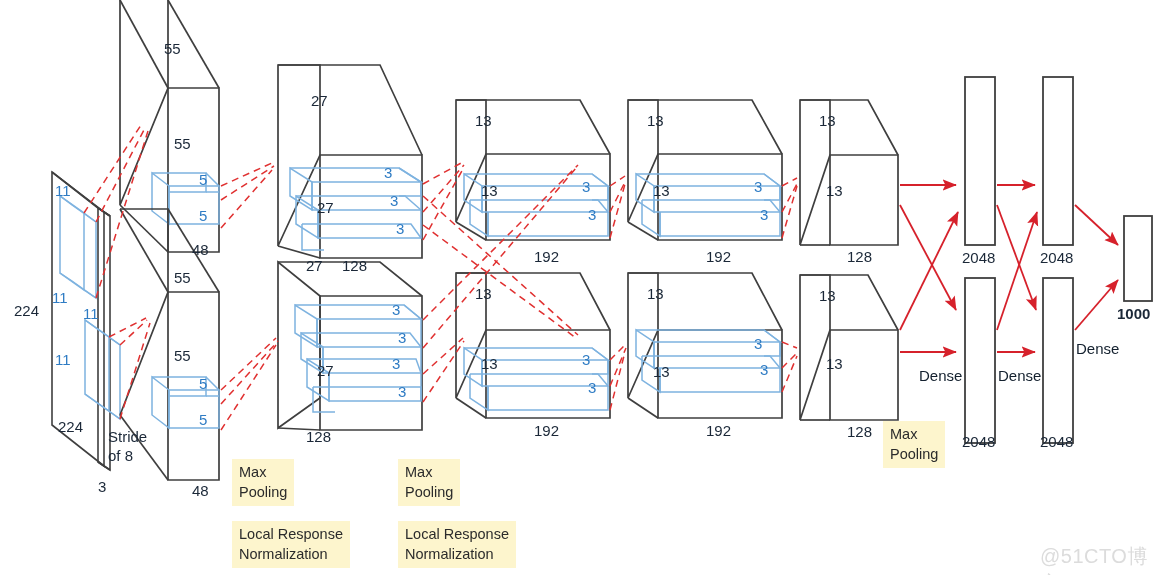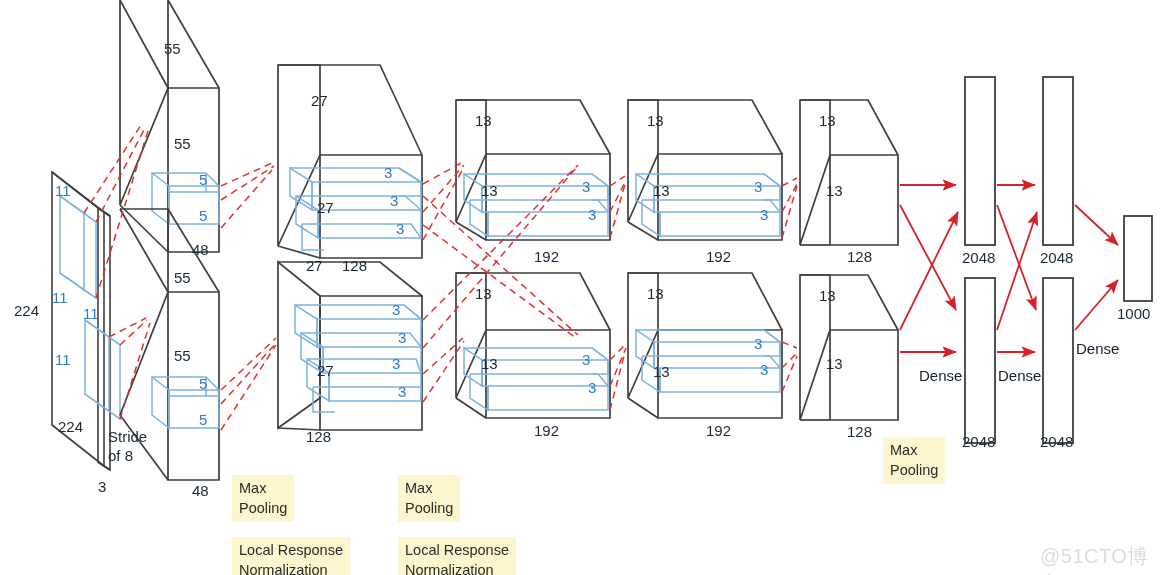--- a/index.html
+++ b/index.html
@@ -34,21 +34,20 @@
   .lbl-dense{ font-size:15px; color:#13202e; }
   .note{
     position:absolute;
     background:#fdf5cd;
     color:#2b2b2b;
     font-size:14.5px;
     line-height:1.38;
     padding:3px 7px 4px 7px;
     white-space:pre;
     font-family:"Liberation Sans","DejaVu Sans",sans-serif;
-    margin-top:16px;
   }
   .watermark{
     position:absolute;
     color:#dcdcdc;
     font-size:20px;
     font-family:"Liberation Sans","DejaVu Sans",sans-serif;
     letter-spacing:0.5px;
     user-select:none;
   }
 </style>
@@ -387,21 +386,21 @@
   <div class="lbl" style="left:847px; top:249px;">128</div>
 
   <div class="lbl" style="left:819px; top:288px;">13</div>
   <div class="lbl" style="left:826px; top:356px;">13</div>
   <div class="lbl" style="left:847px; top:424px;">128</div>
 
   <div class="lbl" style="left:962px;  top:250px;">2048</div>
   <div class="lbl" style="left:962px;  top:434px;">2048</div>
   <div class="lbl" style="left:1040px; top:250px;">2048</div>
   <div class="lbl" style="left:1040px; top:434px;">2048</div>
-  <div class="lbl" style="left:1117px; top:306px;">1000</div>
+  <div class="lbl" style="left:1117px; top:306px;font-weight:bold;">1000</div>
 
   <div class="lbl lbl-dense" style="left:919px;  top:368px;">Dense</div>
   <div class="lbl lbl-dense" style="left:998px;  top:368px;">Dense</div>
   <div class="lbl lbl-dense" style="left:1076px; top:341px;">Dense</div>
 
   <div class="note" style="left:232px; top:459px;">Max
 Pooling</div>
   <div class="note" style="left:232px; top:521px;">Local Response
 Normalization</div>
   <div class="note" style="left:398px; top:459px;">Max

